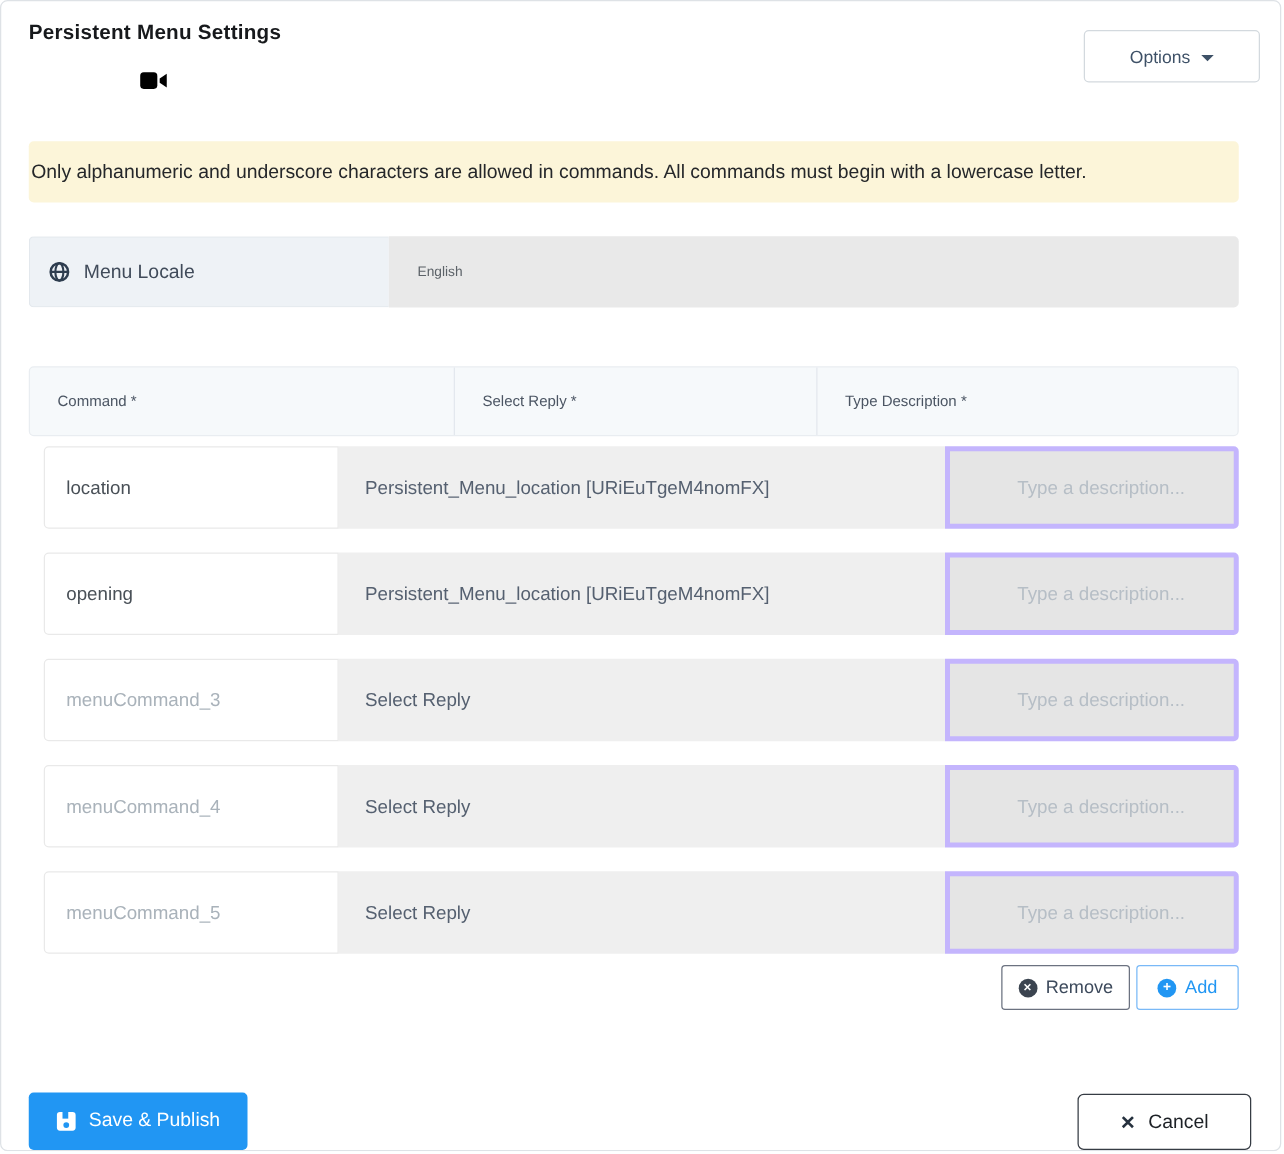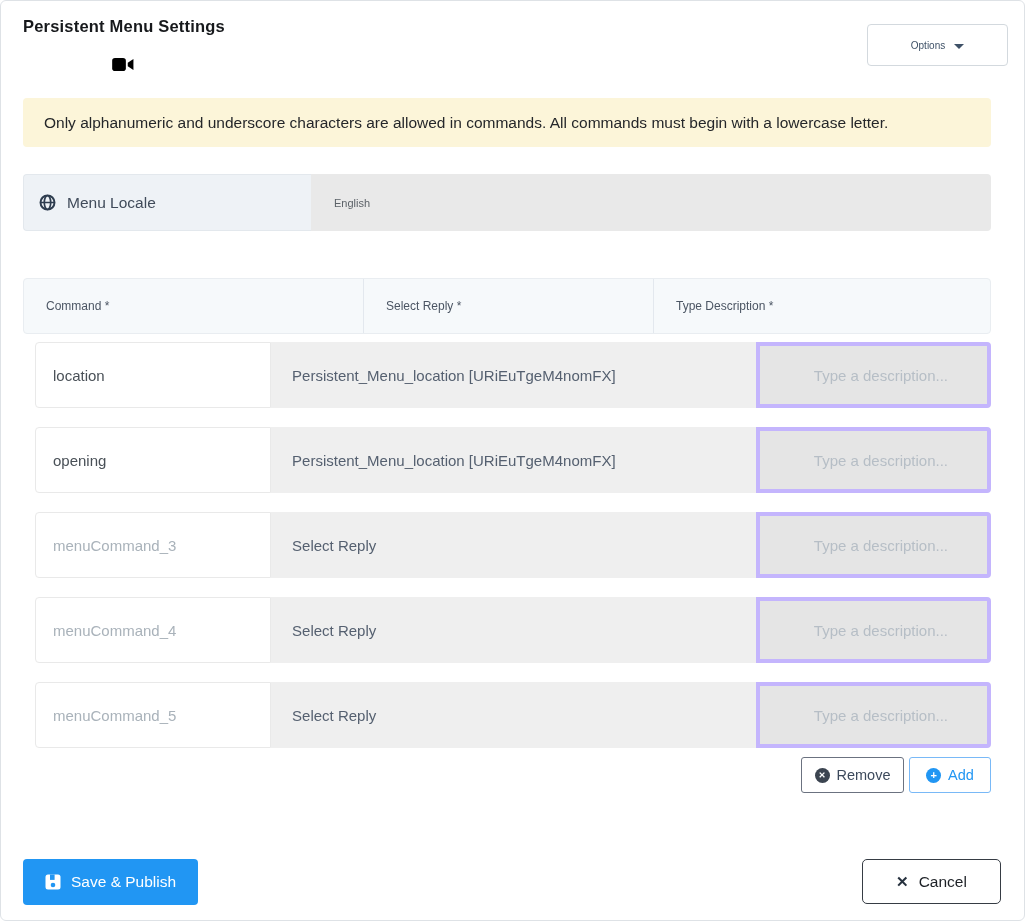--- a/index.html
+++ b/index.html
@@ -10,28 +10,28 @@
   }
   .content { padding-left:22px; }
 
   
   .top-bar { display:flex; justify-content:space-between; align-items:center;
              margin-top:23px; padding-right:16px; height:42px; }
   .title-group { display:flex; align-items:center; gap:20px;flex-direction:column; }
   .page-title { font-size:16.5px; font-weight:700; color:#17191c; letter-spacing:.2px; }
   .video-icon svg { display:block; }
   .btn-options { width:141px; height:42px; background:#fff; border:1px solid #d3d9de;
-    border-radius:4px; color:#3e5167; font-size:10px; display:flex; align-items:center;
+    border-radius:4px; color:#3e5167; font-size:14px; display:flex; align-items:center;
     justify-content:center; gap:9px; cursor:pointer; }
   .caret-down { width:0; height:0; border-left:5px solid transparent;
     border-right:5px solid transparent; border-top:5px solid #3e5167; margin-top:2px; }
 
   
-  .banner { margin-top:32px; width:968px; height:49px; background:#fcf5d9;
-    border-radius:4px; display:flex; align-items:center; padding:0 21px;
+  .banner { margin-top:47px; width:968px; height:49px; background:#fcf5d9;
+    border-radius:4px; display:flex; align-items:center; padding:0 2px;
     font-size:15.5px; color:#25272a; }
 
   
   .locale-row { margin-top:27px; display:flex; width:968px; height:57px; }
   .locale-label { width:288px; background:#eef2f6; border:1px solid #e3e8ed; border-right:none;
     border-radius:4px 0 0 4px; display:flex; align-items:center; gap:11px; padding-left:15px;
     color:#404b5a; font-size:15.5px; }
   .locale-value { flex:1; background:#e9e9e9; border-radius:0 4px 4px 0; display:flex;
     align-items:center; padding-left:23px; color:#5c6268; font-size:11px; }
   .globe-icon svg { display:block; }
@@ -65,21 +65,21 @@
     color:#3d4a5c; font-size:14.5px; cursor:pointer; }
   .btn-add { width:82px; height:36px; background:#fff; border:1px solid #79b9f7;
     border-radius:3px; display:flex; align-items:center; justify-content:center; gap:7px;
     color:#2196f3; font-size:14.5px; cursor:pointer; }
   .circle-ic { width:15px; height:15px; border-radius:50%; display:flex; align-items:center;
     justify-content:center; color:#fff; font-weight:bold; }
   .circle-dark { background:#3b4450; font-size:8.5px; }
   .circle-blue { background:#2196f3; font-size:11px; line-height:11px; }
 
   
-  .footer { margin-top:66px; display:flex; justify-content:space-between; align-items:flex-start;
+  .footer { margin-top:66px; display:flex; justify-content:space-between; align-items:flex-end;
     padding:0 23px 0 22px;gap:28px; }
   .btn-save { height:46px; padding:0 22px; background:#2196f3; border:none; border-radius:4px;
     color:#fff; font-size:15.5px; display:flex; align-items:center; gap:10px; cursor:pointer;
     font-family:"Liberation Sans", sans-serif; }
   .btn-cancel { width:139px; height:45px; background:#fff; border:1px solid #363c44;
     border-radius:5px; color:#1d2126; font-size:15.5px; display:flex; align-items:center;
     justify-content:center; gap:10px; cursor:pointer; font-family:"Liberation Sans", sans-serif; }
   .x-glyph { font-weight:bold; color:#26313e; font-size:15px; }
 </style>
 </head>

